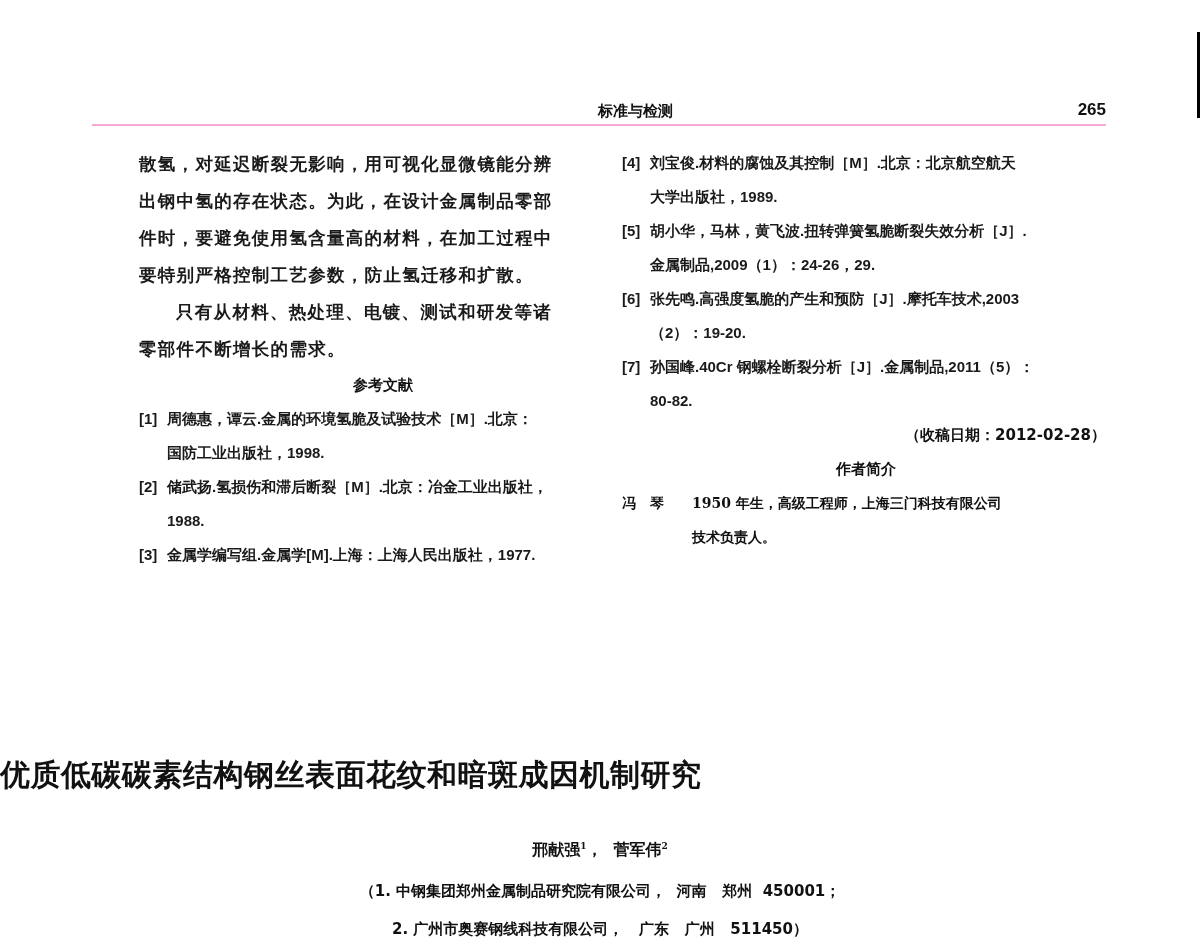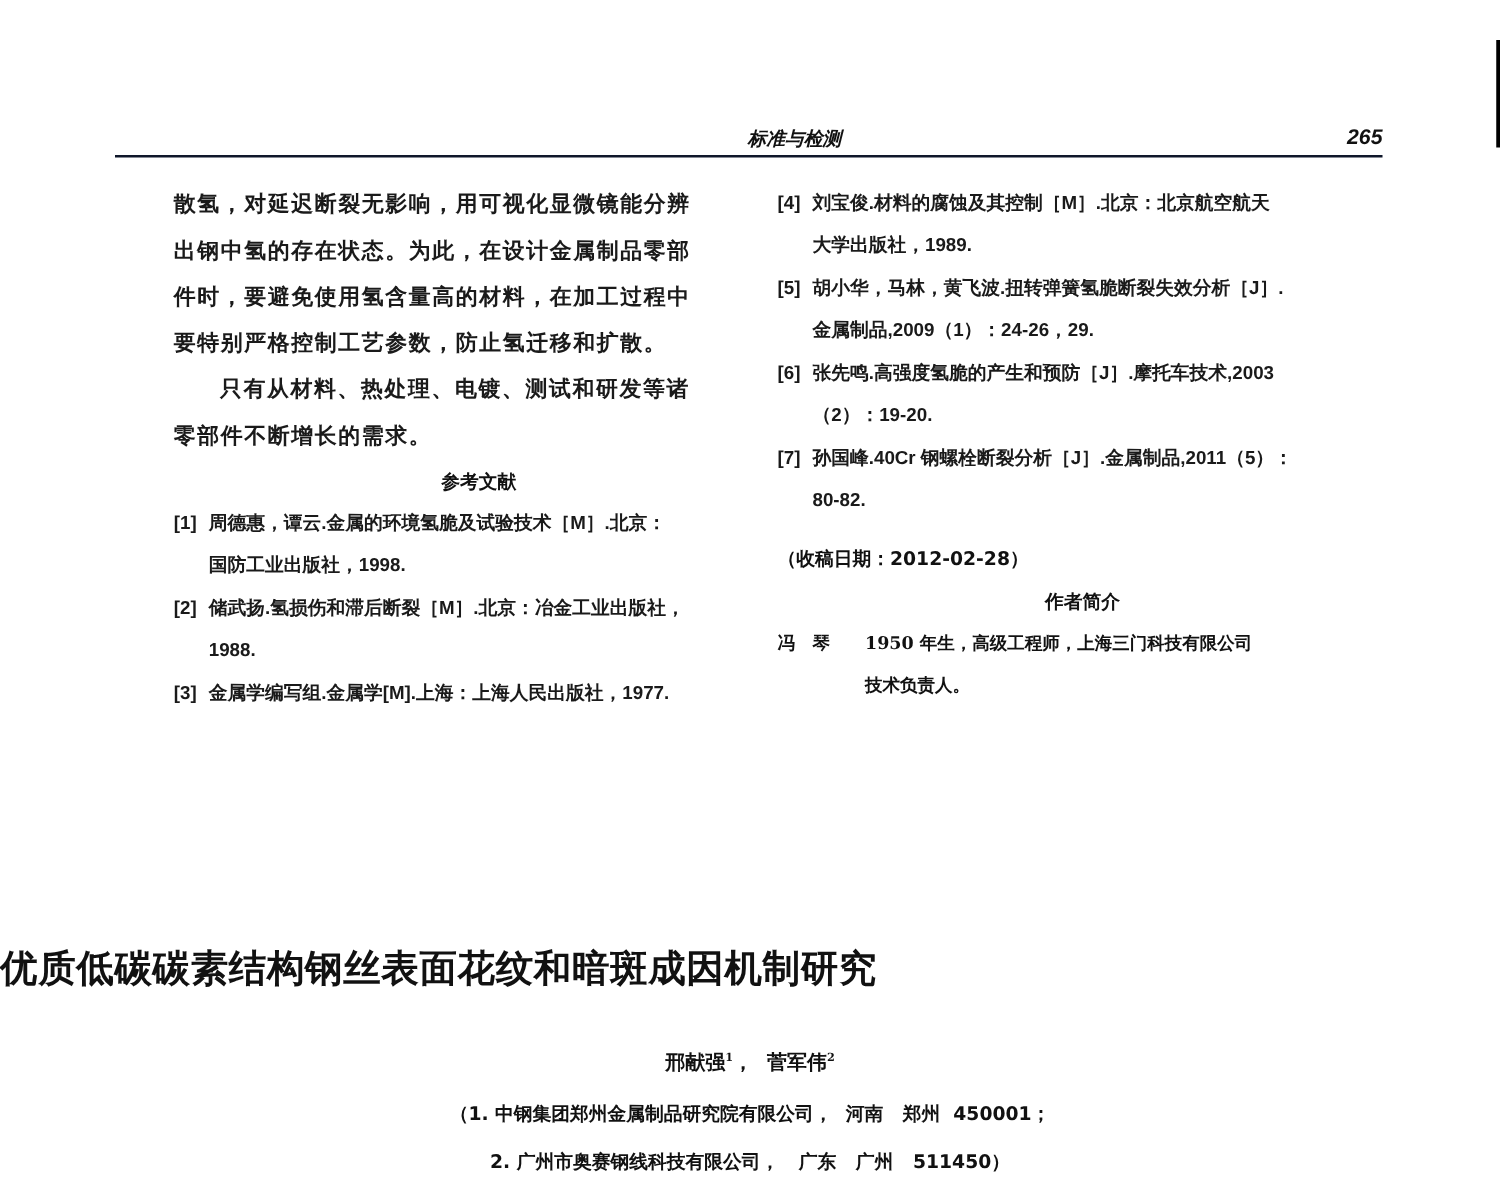--- a/index.html
+++ b/index.html
@@ -3,22 +3,21 @@
   <meta charset="utf-8">
   <style>
     html, body { margin: 0; padding: 0; background: #ffffff; }
     body {
       width: 1200px; height: 952px; position: relative; overflow: hidden;
       color: #111; font-family: "DejaVu Sans", "Liberation Sans", sans-serif;
     }
     .edge-bar { position: absolute; left: 1197px; top: 32px; width: 3px; height: 86px; background: #000; }
     .header {
       position: absolute; left: 92px; top: 100px; width: 1014px; height: 24px;
-      border-bottom: 2px solid #0f172a;
-      font-style: italic;
+      border-bottom: 2px solid #f9a8d4;
     }
     .header .section {
       position: absolute; left: 506px; top: 2px; font-size: 15px; font-weight: bold; color: #111;
     }
     .header .page-no {
       position: absolute; right: 0; top: 0; font-size: 17px; font-weight: bold;
       font-family: "Liberation Sans", sans-serif;
     }
     .col-left { position: absolute; left: 96px; top: 146px; width: 488px; margin-left: 43px; }
     .col-right { position: absolute; left: 622px; top: 146px; width: 488px; }
@@ -31,22 +30,22 @@
       text-align: center; font-size: 15px; font-weight: bold; line-height: 34px; height: 34px;
     }
     .ref {
       font-size: 15px; line-height: 34px; font-weight: bold; color: #1a1a1a;
       font-family: "Liberation Sans", "DejaVu Sans", sans-serif;
     }
     .ref .num { display: inline-block; width: 28px; }
     .ref .cont { padding-left: 28px; white-space: nowrap; }
     .ref .first { white-space: nowrap; }
     .received {
-      font-size: 15px; line-height: 34px; font-weight: bold;
-      padding-right: 4px; margin-top: 12px;
+      text-align: right; font-size: 15px; line-height: 34px; font-weight: bold;
+      padding-right: 4px; margin-top: 0;
     }
     .bio { font-size: 14px; line-height: 34px; font-family: "DejaVu Serif", "Liberation Serif", serif; font-weight: bold; }
     .bio .name { display: inline-block; width: 70px; letter-spacing: 14px; }
     .bio .cont { padding-left: 70px; }
     .title {
       position: absolute; left: 0; top: 755px; width: 1200px; text-align: left;
       font-size: 30px; font-weight: bold; letter-spacing: 0.5px; color: #111;
     }
     .authors {
       position: absolute; left: 0; top: 840px; width: 1200px; text-align: center;

